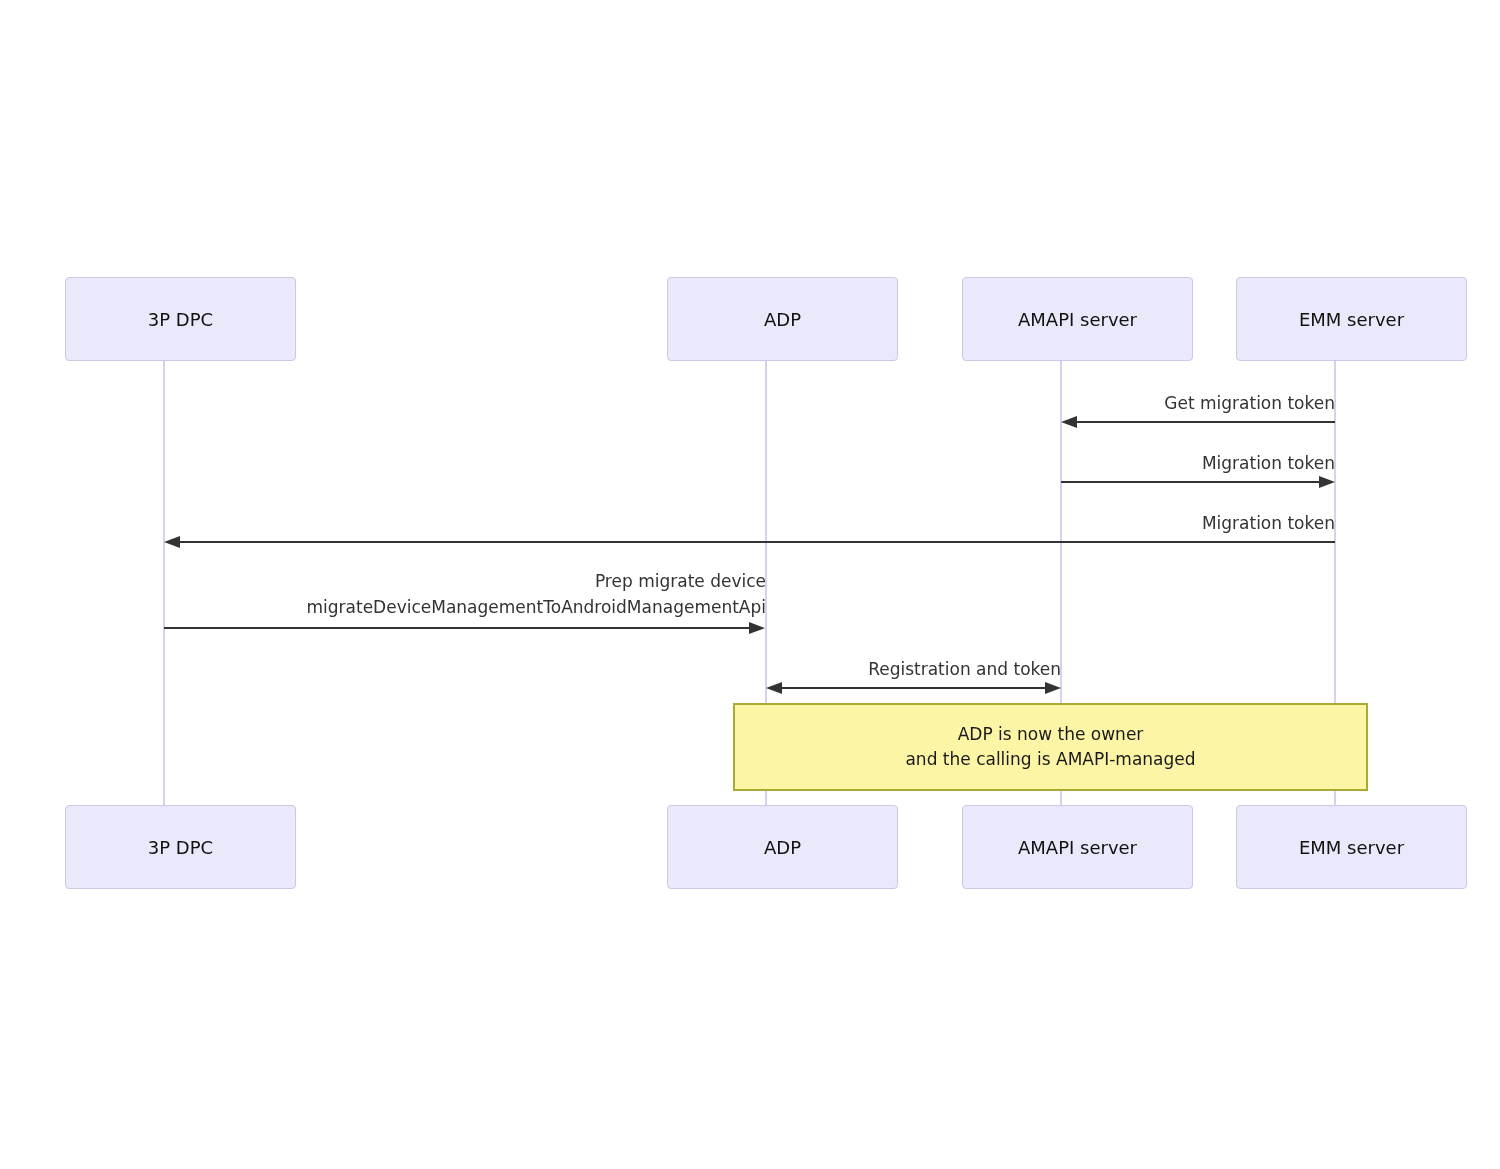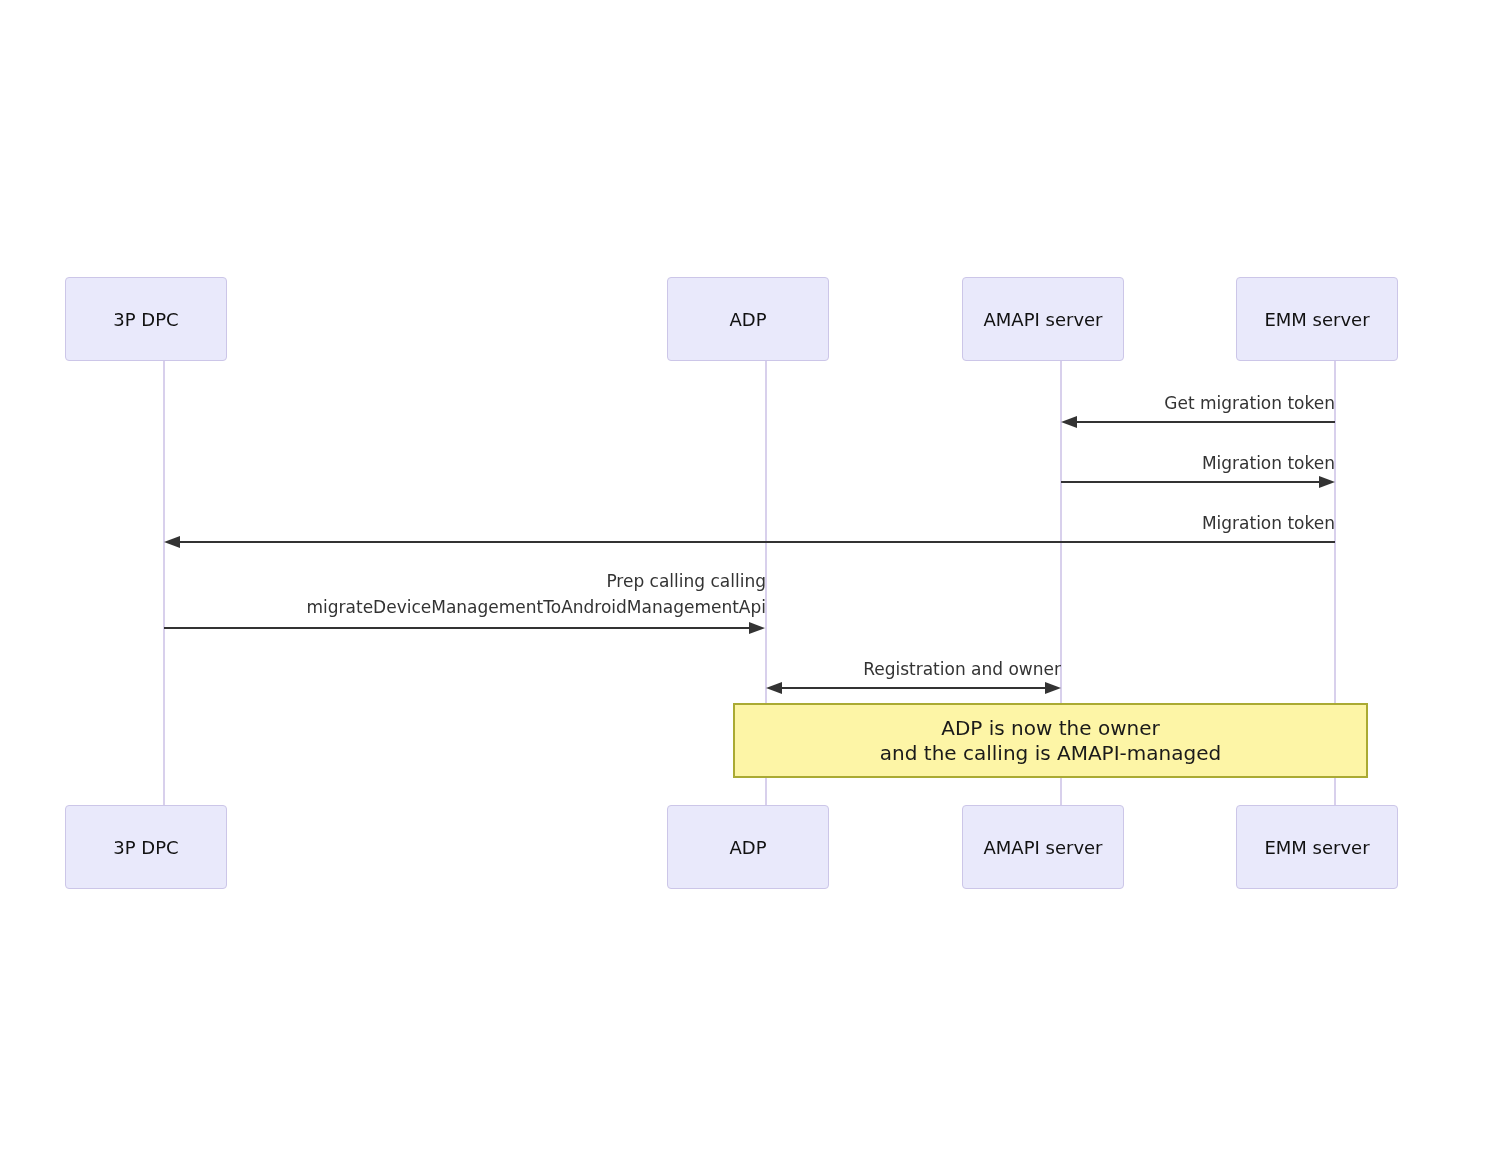--- a/index.html
+++ b/index.html
@@ -12,21 +12,21 @@
     --message-text: #333333;
     --actor-text: #111111;
     --note-text: #1a1a1a;
   }
   * { margin:0; padding:0; box-sizing:border-box; }
   body { background:#ffffff; font-family:"DejaVu Sans","Liberation Sans",sans-serif; }
   .diagram {
     position:relative; width:1500px; height:1169px; background:#ffffff; overflow:hidden;
   }
   .actor {
-    position:absolute; width:162px; height:84px;
+    position:absolute; width:231px; height:84px;
     background:var(--actor-fill); border:1px solid var(--actor-border); border-radius:4px;
     display:flex; align-items:center; justify-content:center;
     font-size:18px; color:var(--actor-text);
   }
   .actor.row-top { top:277px; }
   .actor.row-bottom { top:805px; }
   .ax0 { left:65px; }
   .ax1 { left:667px;justify-content:center; }
   .ax2 { left:962px; }
   .ax3 { left:1236px; }
@@ -67,24 +67,24 @@
   .m4-label { left:164px; width:602px; top:568px; }
   .m4-line  { left:164px; width:585px; top:627px; }
   .m4-head  { left:749px; top:622px; }
   
   .m5-label { left:766px; width:295px; top:656px; }
   .m5-line  { left:782px; width:263px; top:687px; }
   .m5-head-l { left:766px; top:682px; }
   .m5-head-r { left:1045px; top:682px; }
 
   .note {
-    position:absolute; left:733px; top:703px; width:635px; height:75px;
+    position:absolute; left:733px; top:703px; width:635px; height:88px;
     background:var(--note-fill); border:2px solid var(--note-border);
     display:flex; flex-direction:column; align-items:center; justify-content:center;
-    font-size:20px; line-height:25px; color:var(--note-text); text-align:left;
+    font-size:17px; line-height:25px; color:var(--note-text); text-align:left;
   }
 </style>
 </head>
 <body>
 
 <div class="diagram">
 
   <div class="lifeline lx0"></div>
   <div class="lifeline lx1"></div>
   <div class="lifeline lx2"></div>
@@ -109,27 +109,27 @@
 
   <div class="msg-label m2-label">Migration token</div>
   <div class="msg-line m2-line"></div>
   <div class="head head-right m2-head"></div>
 
   <div class="msg-label m3-label">Migration token</div>
   <div class="msg-line m3-line"></div>
   <div class="head head-left m3-head"></div>
 
   <div class="msg-label m4-label">
-    <div>Prep calling calling</div>
+    <div>Prep migrate device</div>
     <div>migrateDeviceManagementToAndroidManagementApi</div>
   </div>
   <div class="msg-line m4-line"></div>
   <div class="head head-right m4-head"></div>
 
-  <div class="msg-label m5-label">Registration and owner</div>
+  <div class="msg-label m5-label">Registration and token</div>
   <div class="msg-line m5-line"></div>
   <div class="head head-left m5-head-l"></div>
   <div class="head head-right m5-head-r"></div>
 
   <div class="note">
     <div>ADP is now the owner</div>
     <div>and the calling is AMAPI-managed</div>
   </div>
 
   <div class="actor row-bottom ax0">

